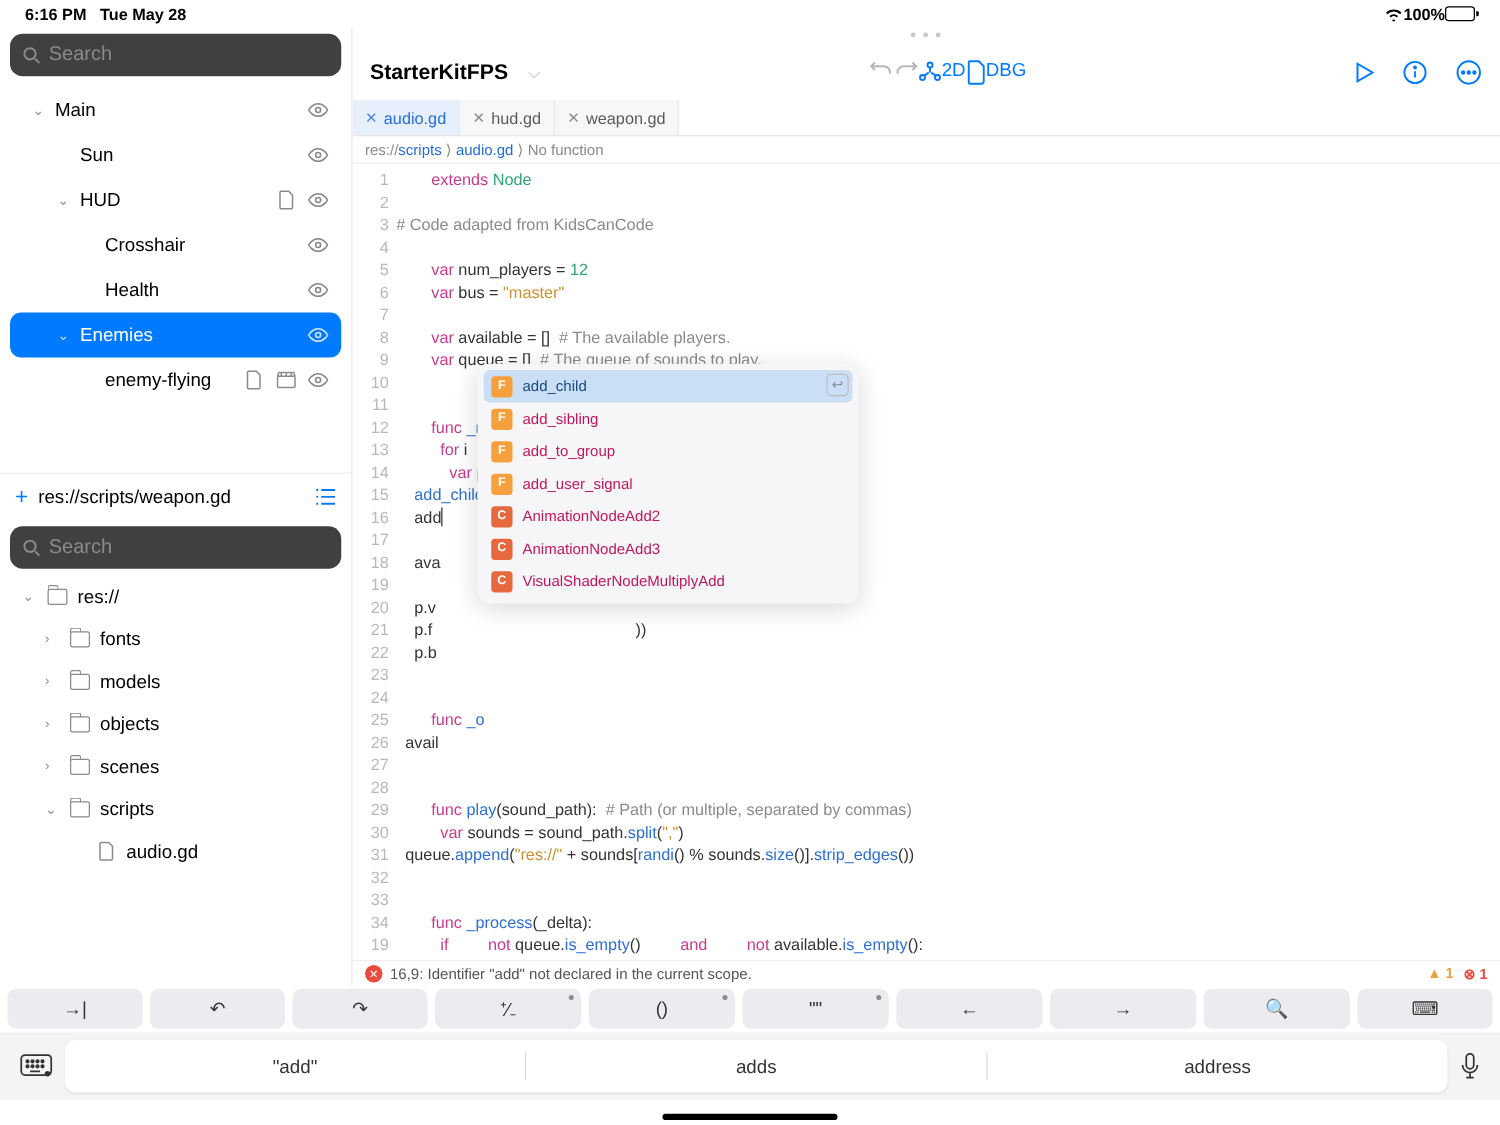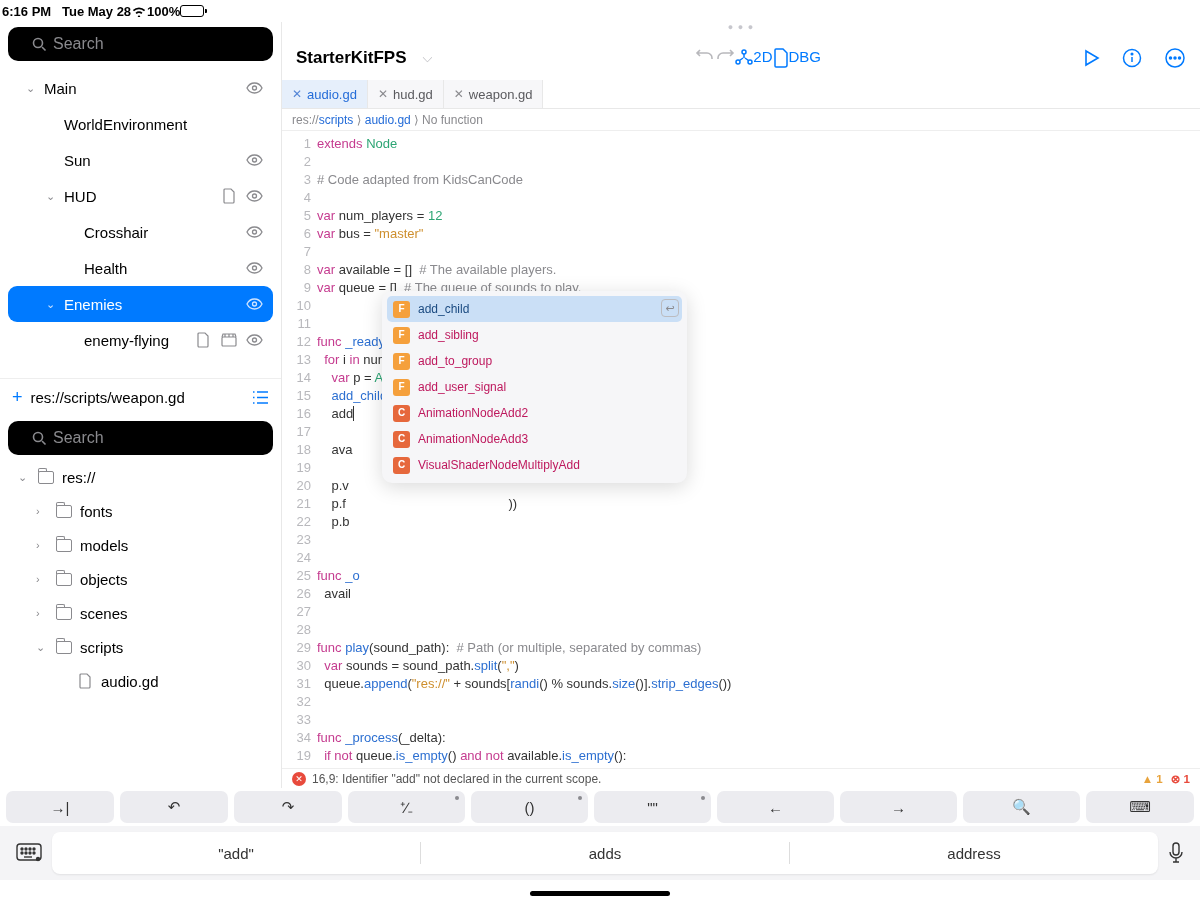--- a/index.html
+++ b/index.html
@@ -1,29 +1,29 @@
 <!DOCTYPE html>
 <html><head>
 <meta charset="utf-8">
 <style>
 * { margin:0; padding:0; box-sizing:border-box; font-family:-apple-system,BlinkMacSystemFont,'SF Pro',sans-serif; -webkit-font-smoothing:antialiased; }
 body { width:1200px; height:900px; background:#fff; overflow:hidden; position:relative; }
-.status-bar { height:22px; display:flex; justify-content:flex-start; align-items:center; padding:0 2px; font-size:13px; font-weight:600; }
+.status-bar { height:22px; display:flex; justify-content:space-between; align-items:center; padding:0 20px; font-size:13px; font-weight:600; }
 .status-right { display:flex; align-items:center; gap:0; }
 .battery { width:24px; height:12px; border:1.4px solid #000; border-radius:3px; position:relative; }
 .battery::after { content:''; position:absolute; right:-4px; top:3px; width:2px; height:4px; background:#000; border-radius:0 1px 1px 0; }
 .battery-fill { width:100%; height:100%; background:#000; border-radius:1px; }
 .app { display:flex; flex-direction:column; height:878px; }
 .top-row { display:flex; height:calc(100% - 112px); }
 .sidebar { width:282px; display:flex; flex-direction:column; border-right:1px solid #e8e8e8; }
 .sb-toolbar { display:flex; align-items:center; gap:18px; padding:8px 14px; height:44px; }
 .sb-toolbar .spacer { flex:1; }
 .icn { width:20px; height:20px; display:inline-flex; align-items:center; justify-content:center; }
 .select-txt { color:#007aff; font-size:16px; }
-.search-box { margin:5px 8px; background:#000000; border-radius:10px; padding:8px 24px; display:flex; align-items:center; gap:6px; color:#8a8a8e; font-size:16px; }
+.search-box { margin:5px 8px; background:#404040; border-radius:10px; padding:8px 10px; display:flex; align-items:center; gap:6px; color:#8a8a8e; font-size:16px; }
 .tree { flex:0 0 auto; overflow-y:auto; padding:4px 0; height:312px; }
 .tree-row { display:flex; align-items:center; height:36px; padding-left:18px; padding-right:10px; border-radius:9px; margin:0 8px; font-size:15px; }
 .tree-row.sel { background:#007aff; color:#fff; }
 .tree-row .chev { width:14px; color:#8a8a8e; font-size:11px; margin-right:4px; }
 .tree-row.sel .chev { color:#cfe4ff; }
 .tree-row .lbl { flex:1; }
 .tree-row .ricn { display:flex; gap:9px; align-items:center; }
 .mini-icn { width:17px; height:17px; color:#8a8a8e; display:inline-flex; align-items:center; justify-content:center; }
 .tree-row.sel .mini-icn { color:#cfe4ff; }
 .d1 { padding-left:38px; } .d2 { padding-left:58px; }
@@ -49,21 +49,21 @@
 .tab.active { background:#e6effb; color:#246cd8; }
 .tab .x { color:#8a8a8e; font-size:12px; }
 .tab.active .x { color:#5485d6; }
 .crumb { height:22px; display:flex; align-items:center; padding:0 10px; font-size:12px; color:#8a8a8e; border-bottom:1px solid #eee; }
 .crumb .seg-link { color:#246cd8; }
 .editor { flex:1; display:flex; overflow:hidden; font-family:'SF Mono',Menlo,monospace; font-size:13px; line-height:18px; position:relative; }
 .gutter { width:35px; text-align:right; color:#b8b8bc; padding:4px 6px 0 0; }
 .gutter div { height:18px; }
 .code { flex:1; padding-top:4px; white-space:pre; color:#333; overflow:hidden; }
 .code div { height:18px; }
-.kw{color:#c53b8f;} .fn{color:#2c6fd1;} .ty{color:#2da574;} .str{color:#ce8f2e;} .num{color:#2da574;} .cm{color:#8a8a8e;} .op{color:#333;}
+.kw{color:#c53b8f;margin-left:28px;} .fn{color:#2c6fd1;} .ty{color:#2da574;} .str{color:#ce8f2e;} .num{color:#2da574;} .cm{color:#8a8a8e;} .op{color:#333;}
 .autocomplete { position:absolute; top:160px; left:100px; width:305px; background:#f6f6f8; border-radius:10px; box-shadow:0 4px 20px rgba(0,0,0,0.15); padding:5px; font-family:'SF Mono',Menlo,monospace; font-size:12px; }
 .ac-row { display:flex; align-items:center; height:26px; padding:0 6px; border-radius:5px; gap:8px; }
 .ac-row.sel { background:#cadff6; }
 .ac-badge { width:17px; height:17px; border-radius:3px; display:flex; align-items:center; justify-content:center; font-weight:bold; font-size:10px; color:#fff; }
 .ac-F{background:#f5a03c;} .ac-C{background:#e6683c;}
 .ac-txt { color:#be185d; }
 .ac-row.sel .ac-txt { color:#1a4a80; }
 .ac-enter { position:absolute; right:8px; top:8px; width:18px; height:18px; border:1px solid #bcbcc0; border-radius:4px; display:flex; align-items:center; justify-content:center; color:#8a8a8e; font-size:11px; }
 .err-bar { height:20px; display:flex; align-items:center; font-size:12px; padding:0 10px; color:#555; border-top:1px solid #eee; }
 .err-dot { width:14px; height:14px; background:#e84a3c; color:#fff; border-radius:50%; font-size:9px; display:flex; align-items:center; justify-content:center; margin-right:6px; }
@@ -112,25 +112,20 @@
             <span class="chev">⌄</span>
             <span class="lbl">Main</span>
             <span class="ricn">
               <span class="mini-icn">
                 <svg width="17" height="12" viewBox="0 0 17 12" fill="none" stroke="currentColor" stroke-width="1.3">
                   <path d="M1 6s2.5-5 7.5-5S16 6 16 6s-2.5 5-7.5 5S1 6 1 6z"></path>
                   <circle cx="8.5" cy="6" r="2"></circle>
                 </svg>
               </span>
             </span>
-          </div>
-          <div class="tree-row d1">
-            <span class="chev"></span>
-            <span class="lbl">WorldEnvironment</span>
-            <span class="ricn"></span>
           </div>
           <div class="tree-row d1">
             <span class="chev"></span>
             <span class="lbl">Sun</span>
             <span class="ricn">
               <span class="mini-icn">
                 <svg width="17" height="12" viewBox="0 0 17 12" fill="none" stroke="currentColor" stroke-width="1.3">
                   <path d="M1 6s2.5-5 7.5-5S16 6 16 6s-2.5 5-7.5 5S1 6 1 6z"></path>
                   <circle cx="8.5" cy="6" r="2"></circle>
                 </svg>

